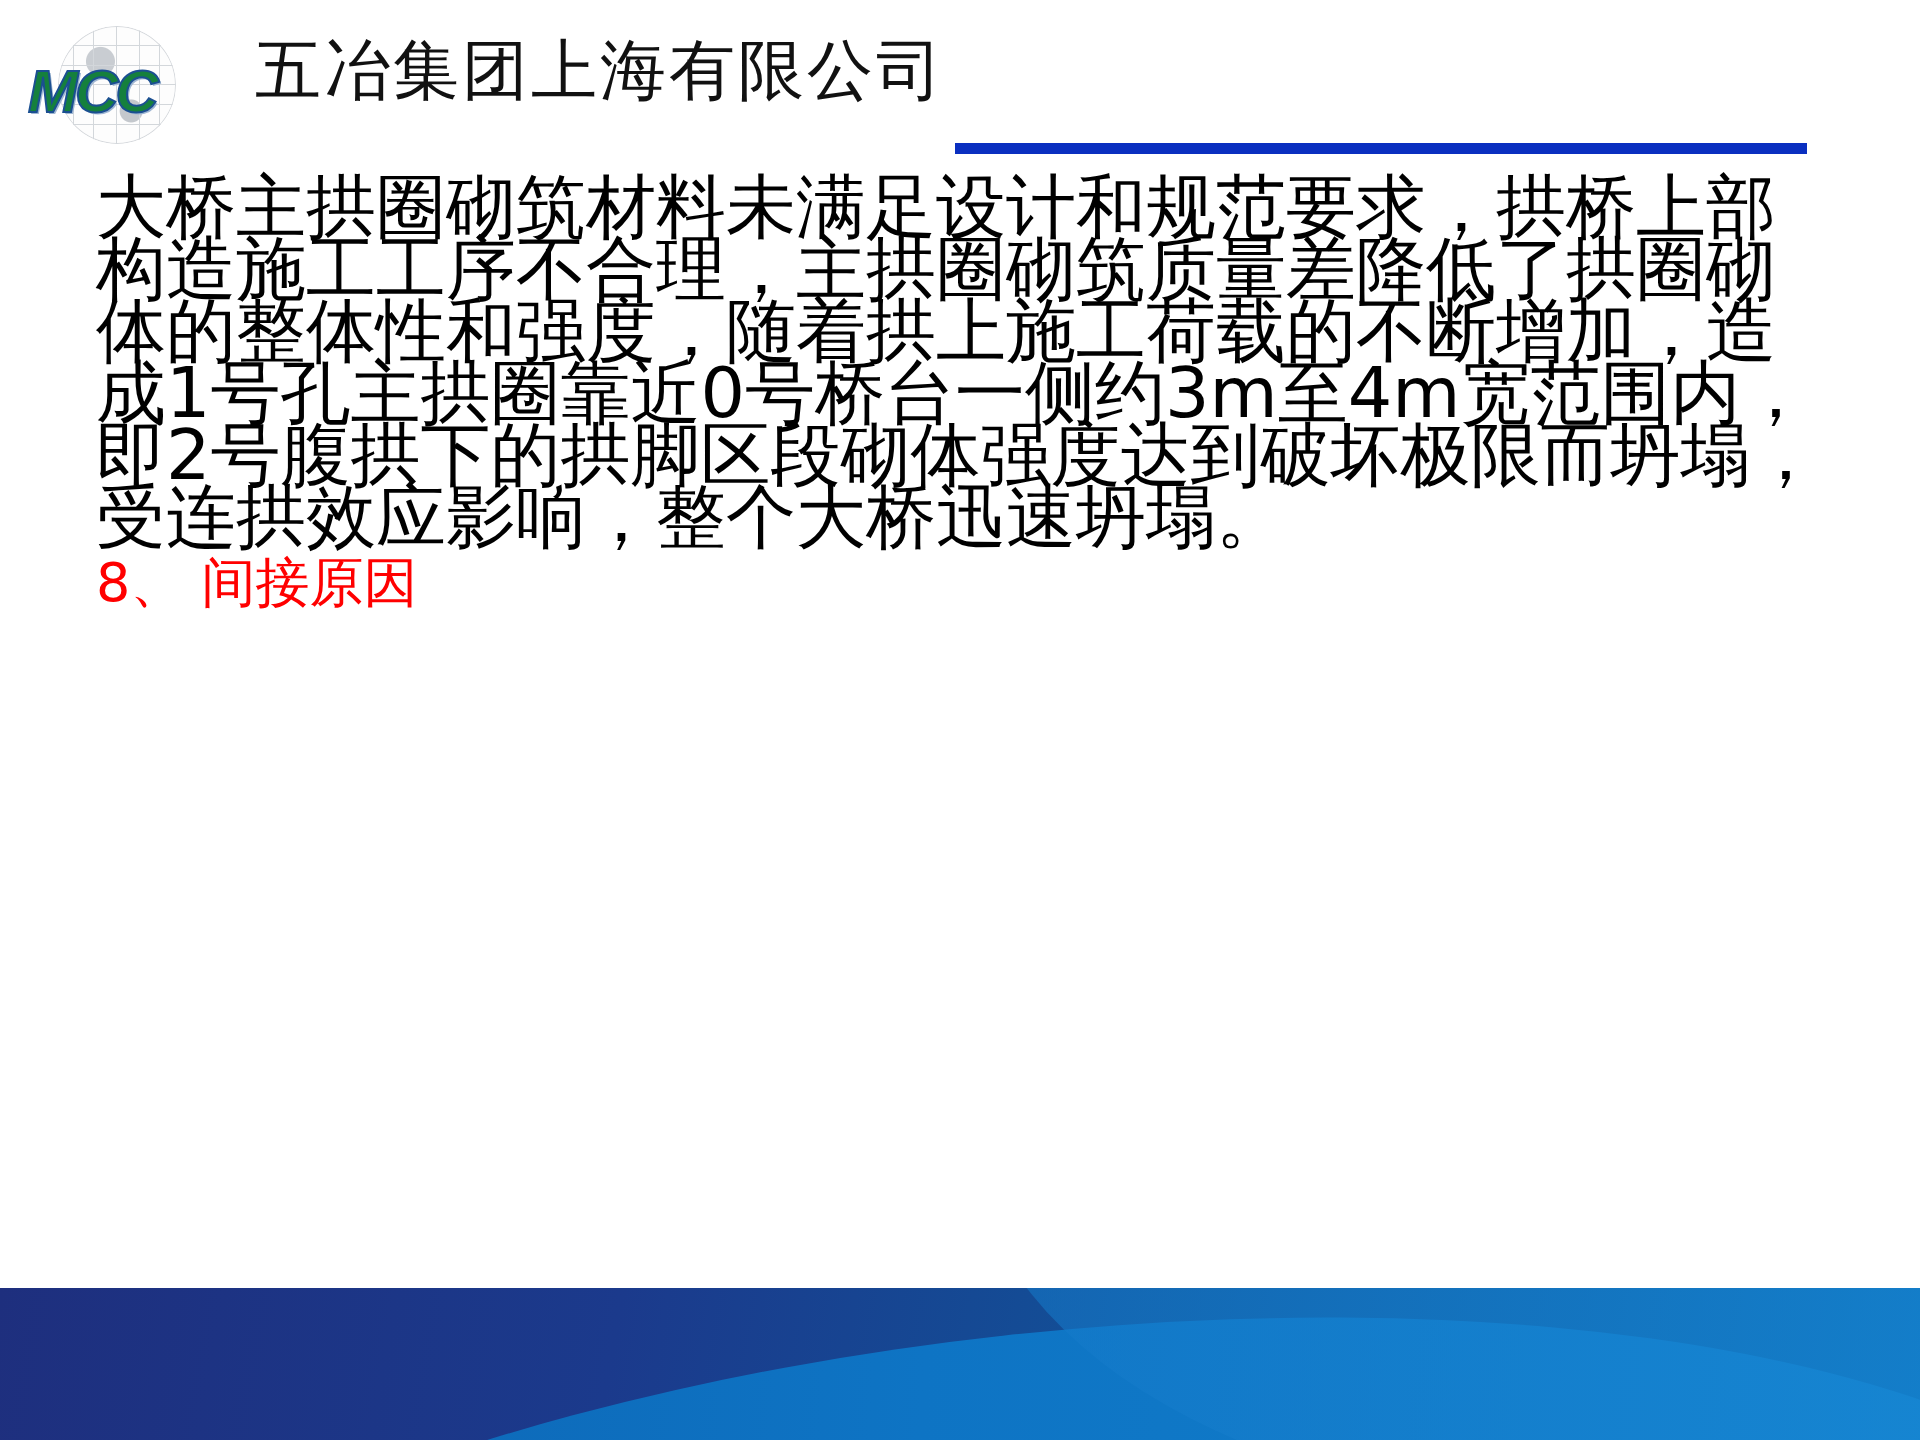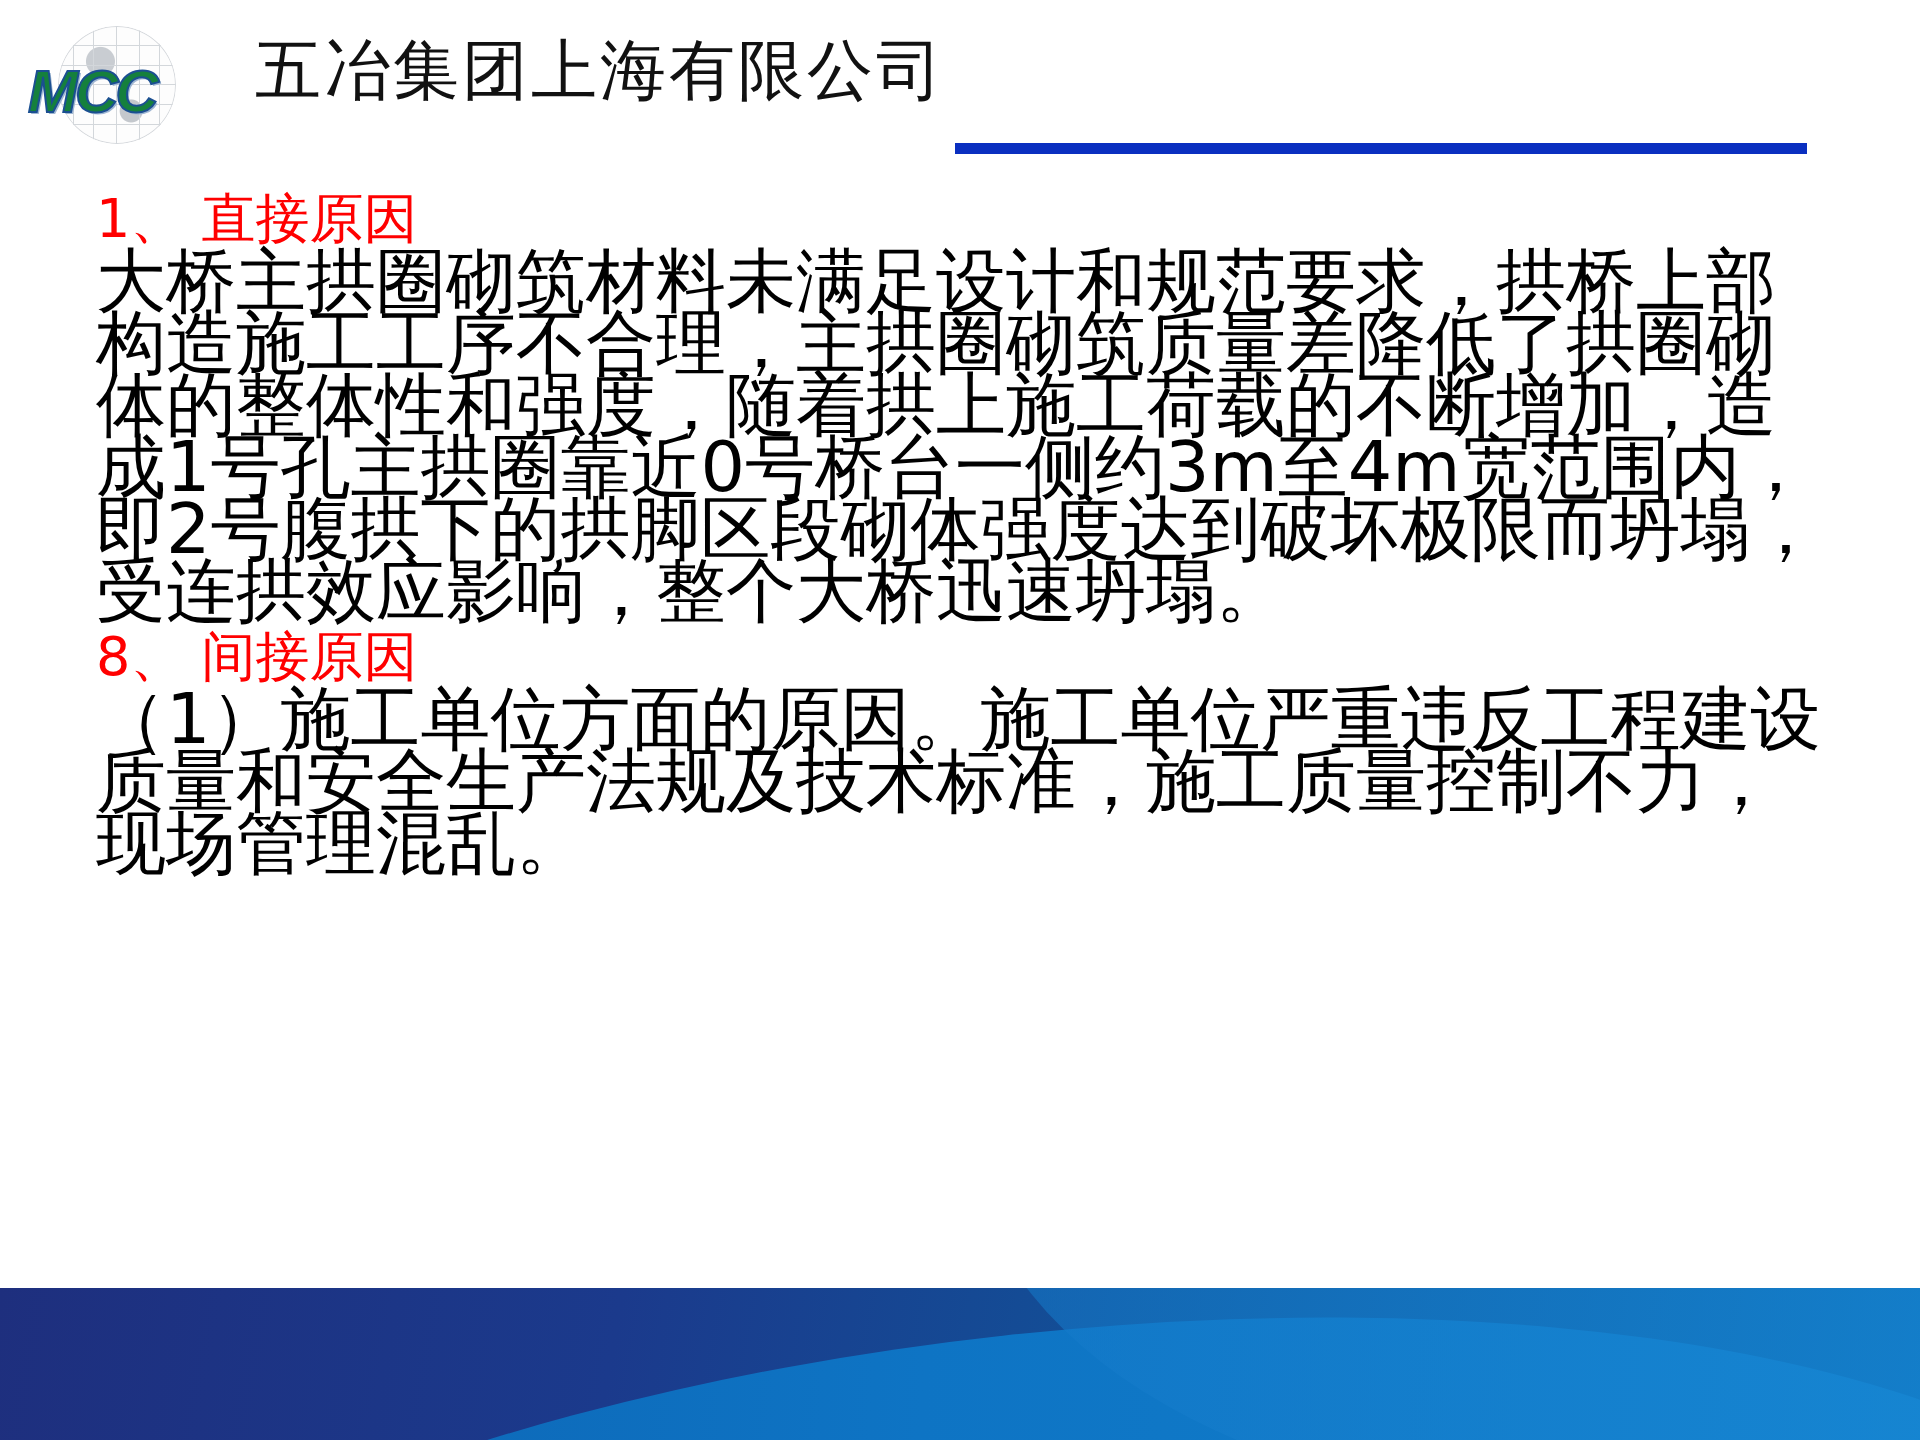--- a/index.html
+++ b/index.html
@@ -186,24 +186,22 @@
 <div class="slide-header">
   <div class="logo-block">
     <div class="globe"></div>
     <div class="mcc-text">MCC</div>
   </div>
   <div class="company-name">五冶集团上海有限公司</div>
   <div class="header-rule"></div>
 </div>
 
 <div class="content">
-  <p class="heading heading-1">1、 直接原因</p>
   <p class="para">  大桥主拱圈砌筑材料未满足设计和规范要求，拱桥上部构造施工工序不合理，主拱圈砌筑质量差降低了拱圈砌体的整体性和强度，随着拱上施工荷载的不断增加，造成1号孔主拱圈靠近0号桥台一侧约3m至4m宽范围内，即2号腹拱下的拱脚区段砌体强度达到破坏极限而坍塌，受连拱效应影响，整个大桥迅速坍塌。</p>
   <p class="heading heading-2">8、 间接原因</p>
-  <p class="para"> （1）施工单位方面的原因。施工单位严重违反工程建设质量和安全生产法规及技术标准，施工质量控制不力，现场管理混乱。</p>
 </div>
 
 <div class="footer">
   <div class="footer-swoosh"></div>
   <div class="footer-swoosh-2"></div>
   <div class="slogan">
   </div>
 </div>
 
 </body></html>

